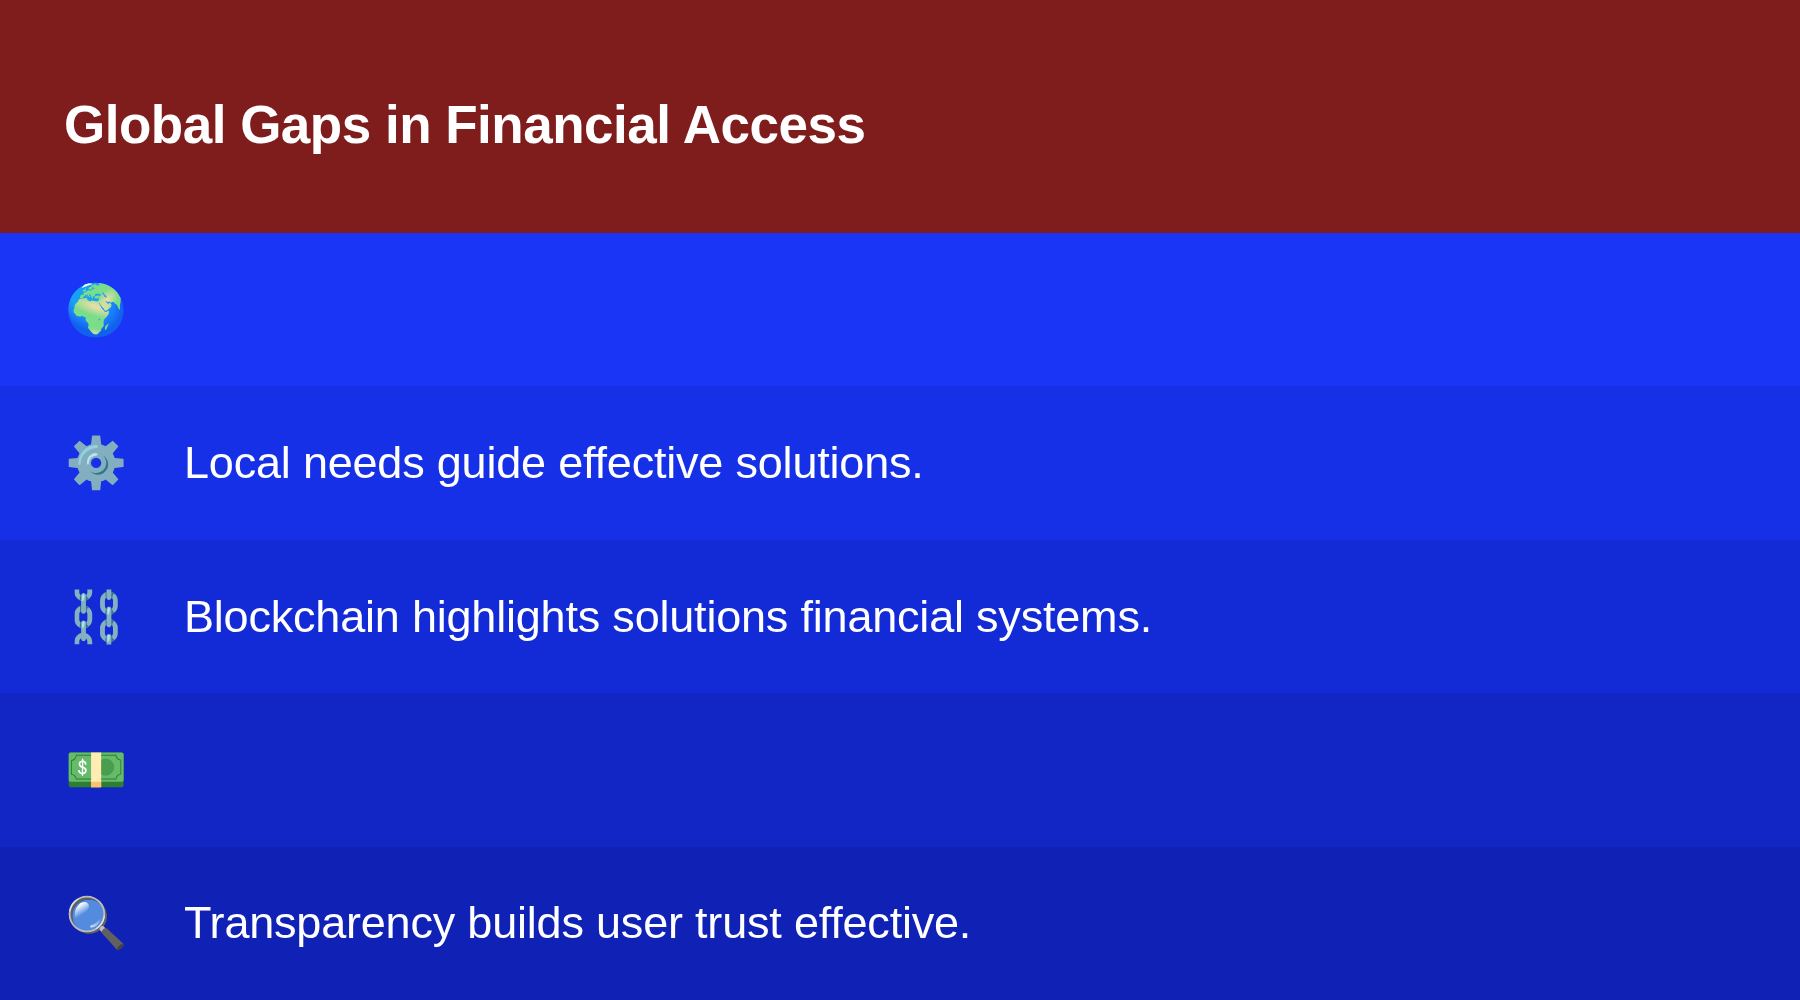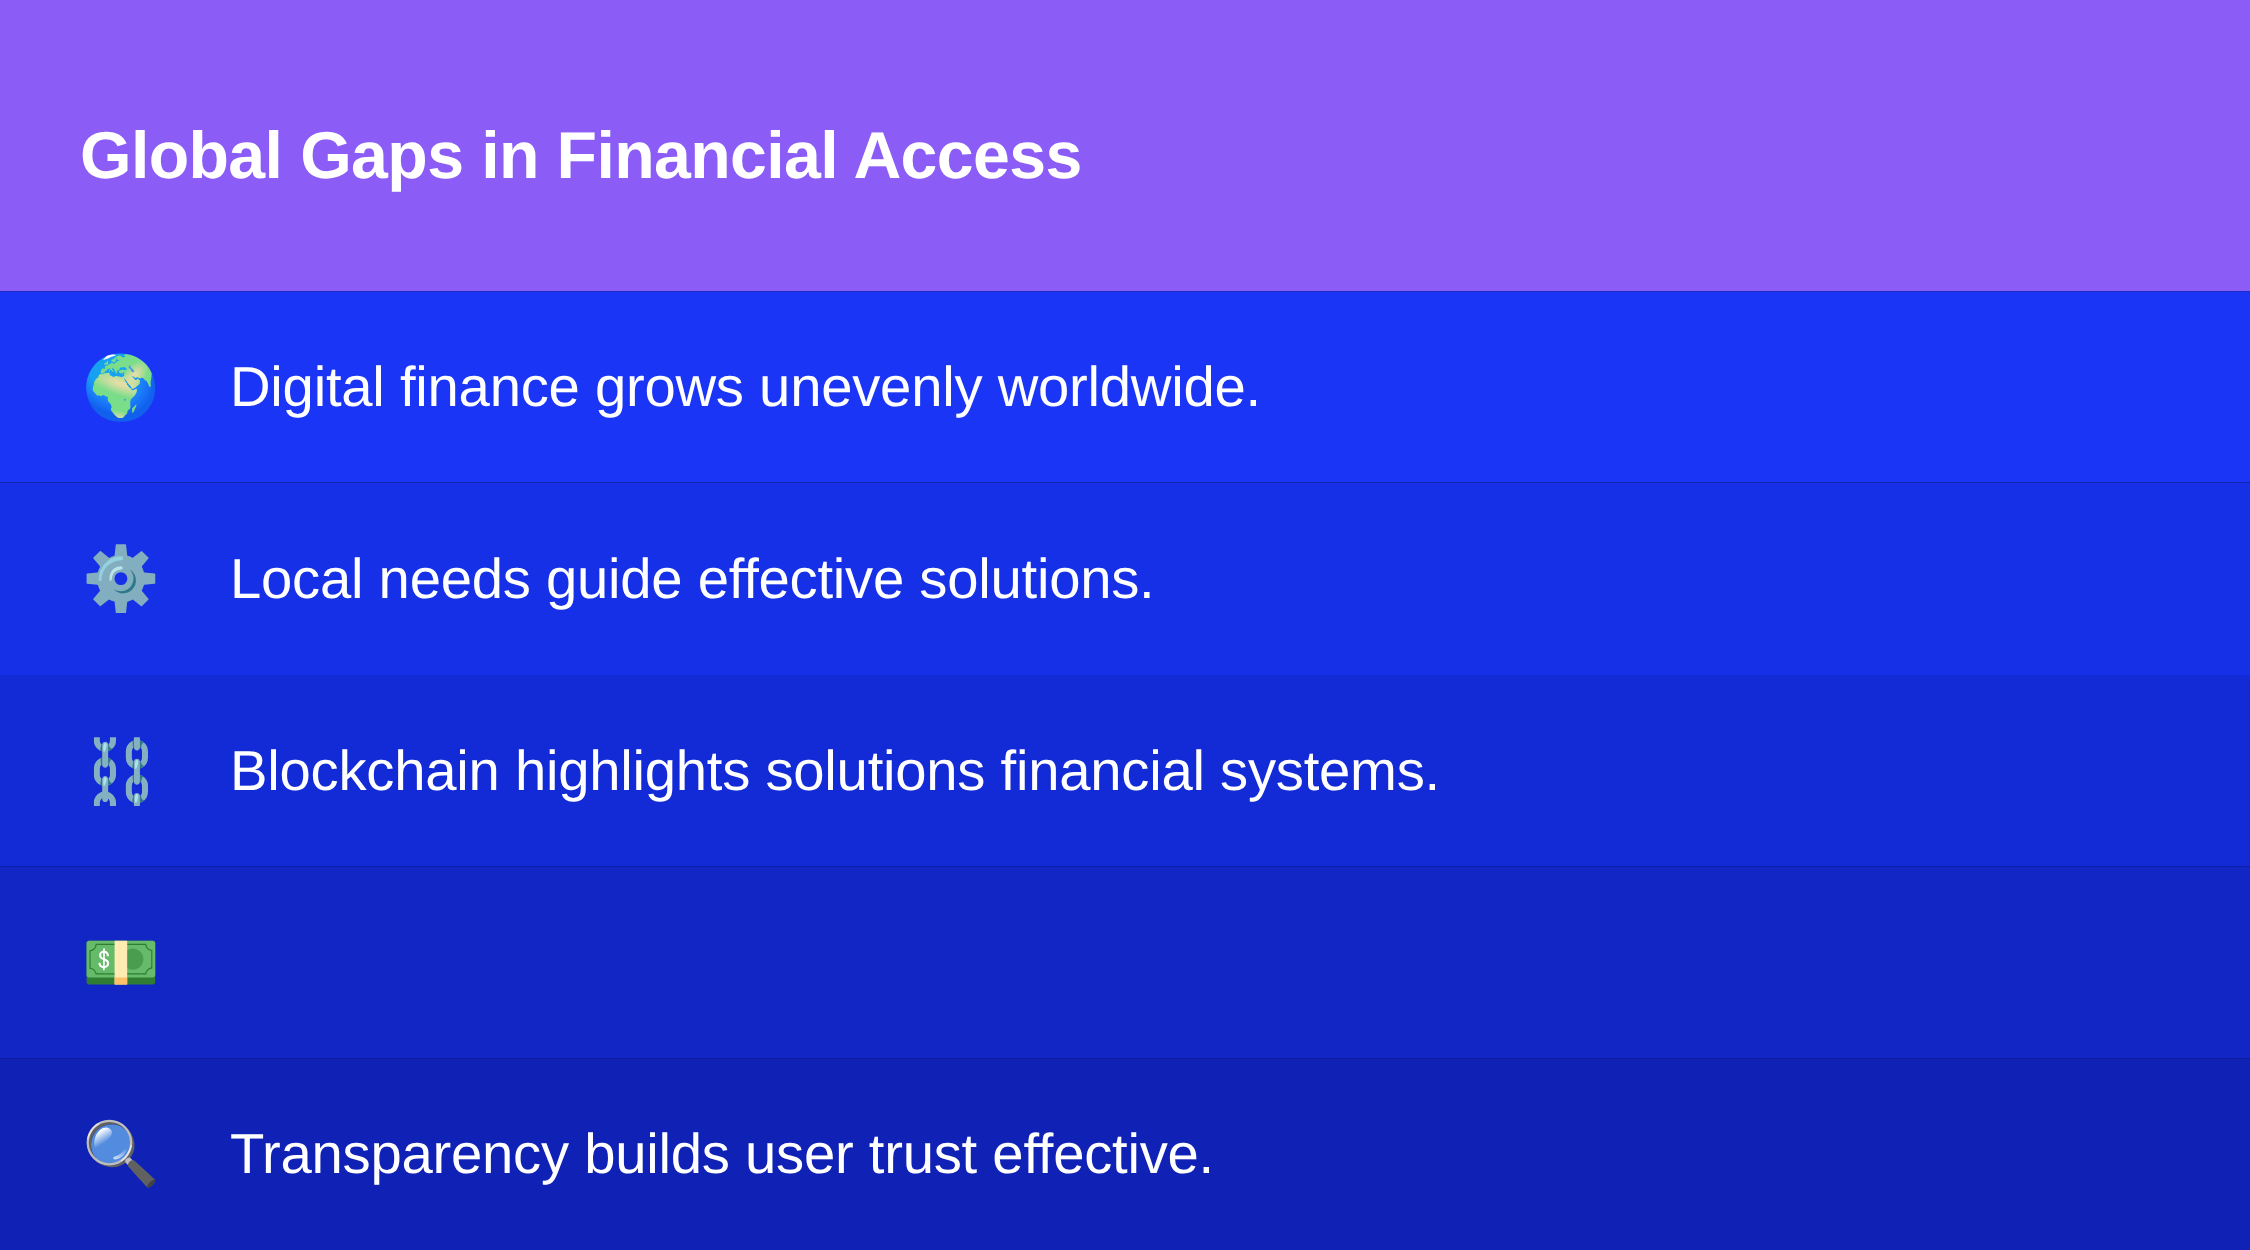--- a/index.html
+++ b/index.html
@@ -79,29 +79,28 @@
     line-height: 1.2;
     letter-spacing: -0.2px;
     white-space: nowrap;
   }
 </style>
 </head>
 <body>
 
 <div class="slide">
 
-  <div class="header" style="background: #8b5cf6;">
+  <div class="header" style="background: #7f1d1d;">
     <h1 class="header-title">Global Gaps in Financial Access</h1>
   </div>
 
   <div class="rows">
 
     <div class="row" style="background: rgb(26, 53, 245);">
       <span class="row-icon">🌍</span>
-      <span class="row-text">Digital finance grows unevenly worldwide.</span>
     </div>
 
     <div class="row" style="background: rgb(21, 48, 230);">
       <span class="row-icon">⚙️</span>
       <span class="row-text">Local needs guide effective solutions.</span>
     </div>
 
     <div class="row" style="background: rgb(19, 43, 214);">
       <span class="row-icon">⛓️</span>
       <span class="row-text">Blockchain highlights solutions financial systems.</span>

